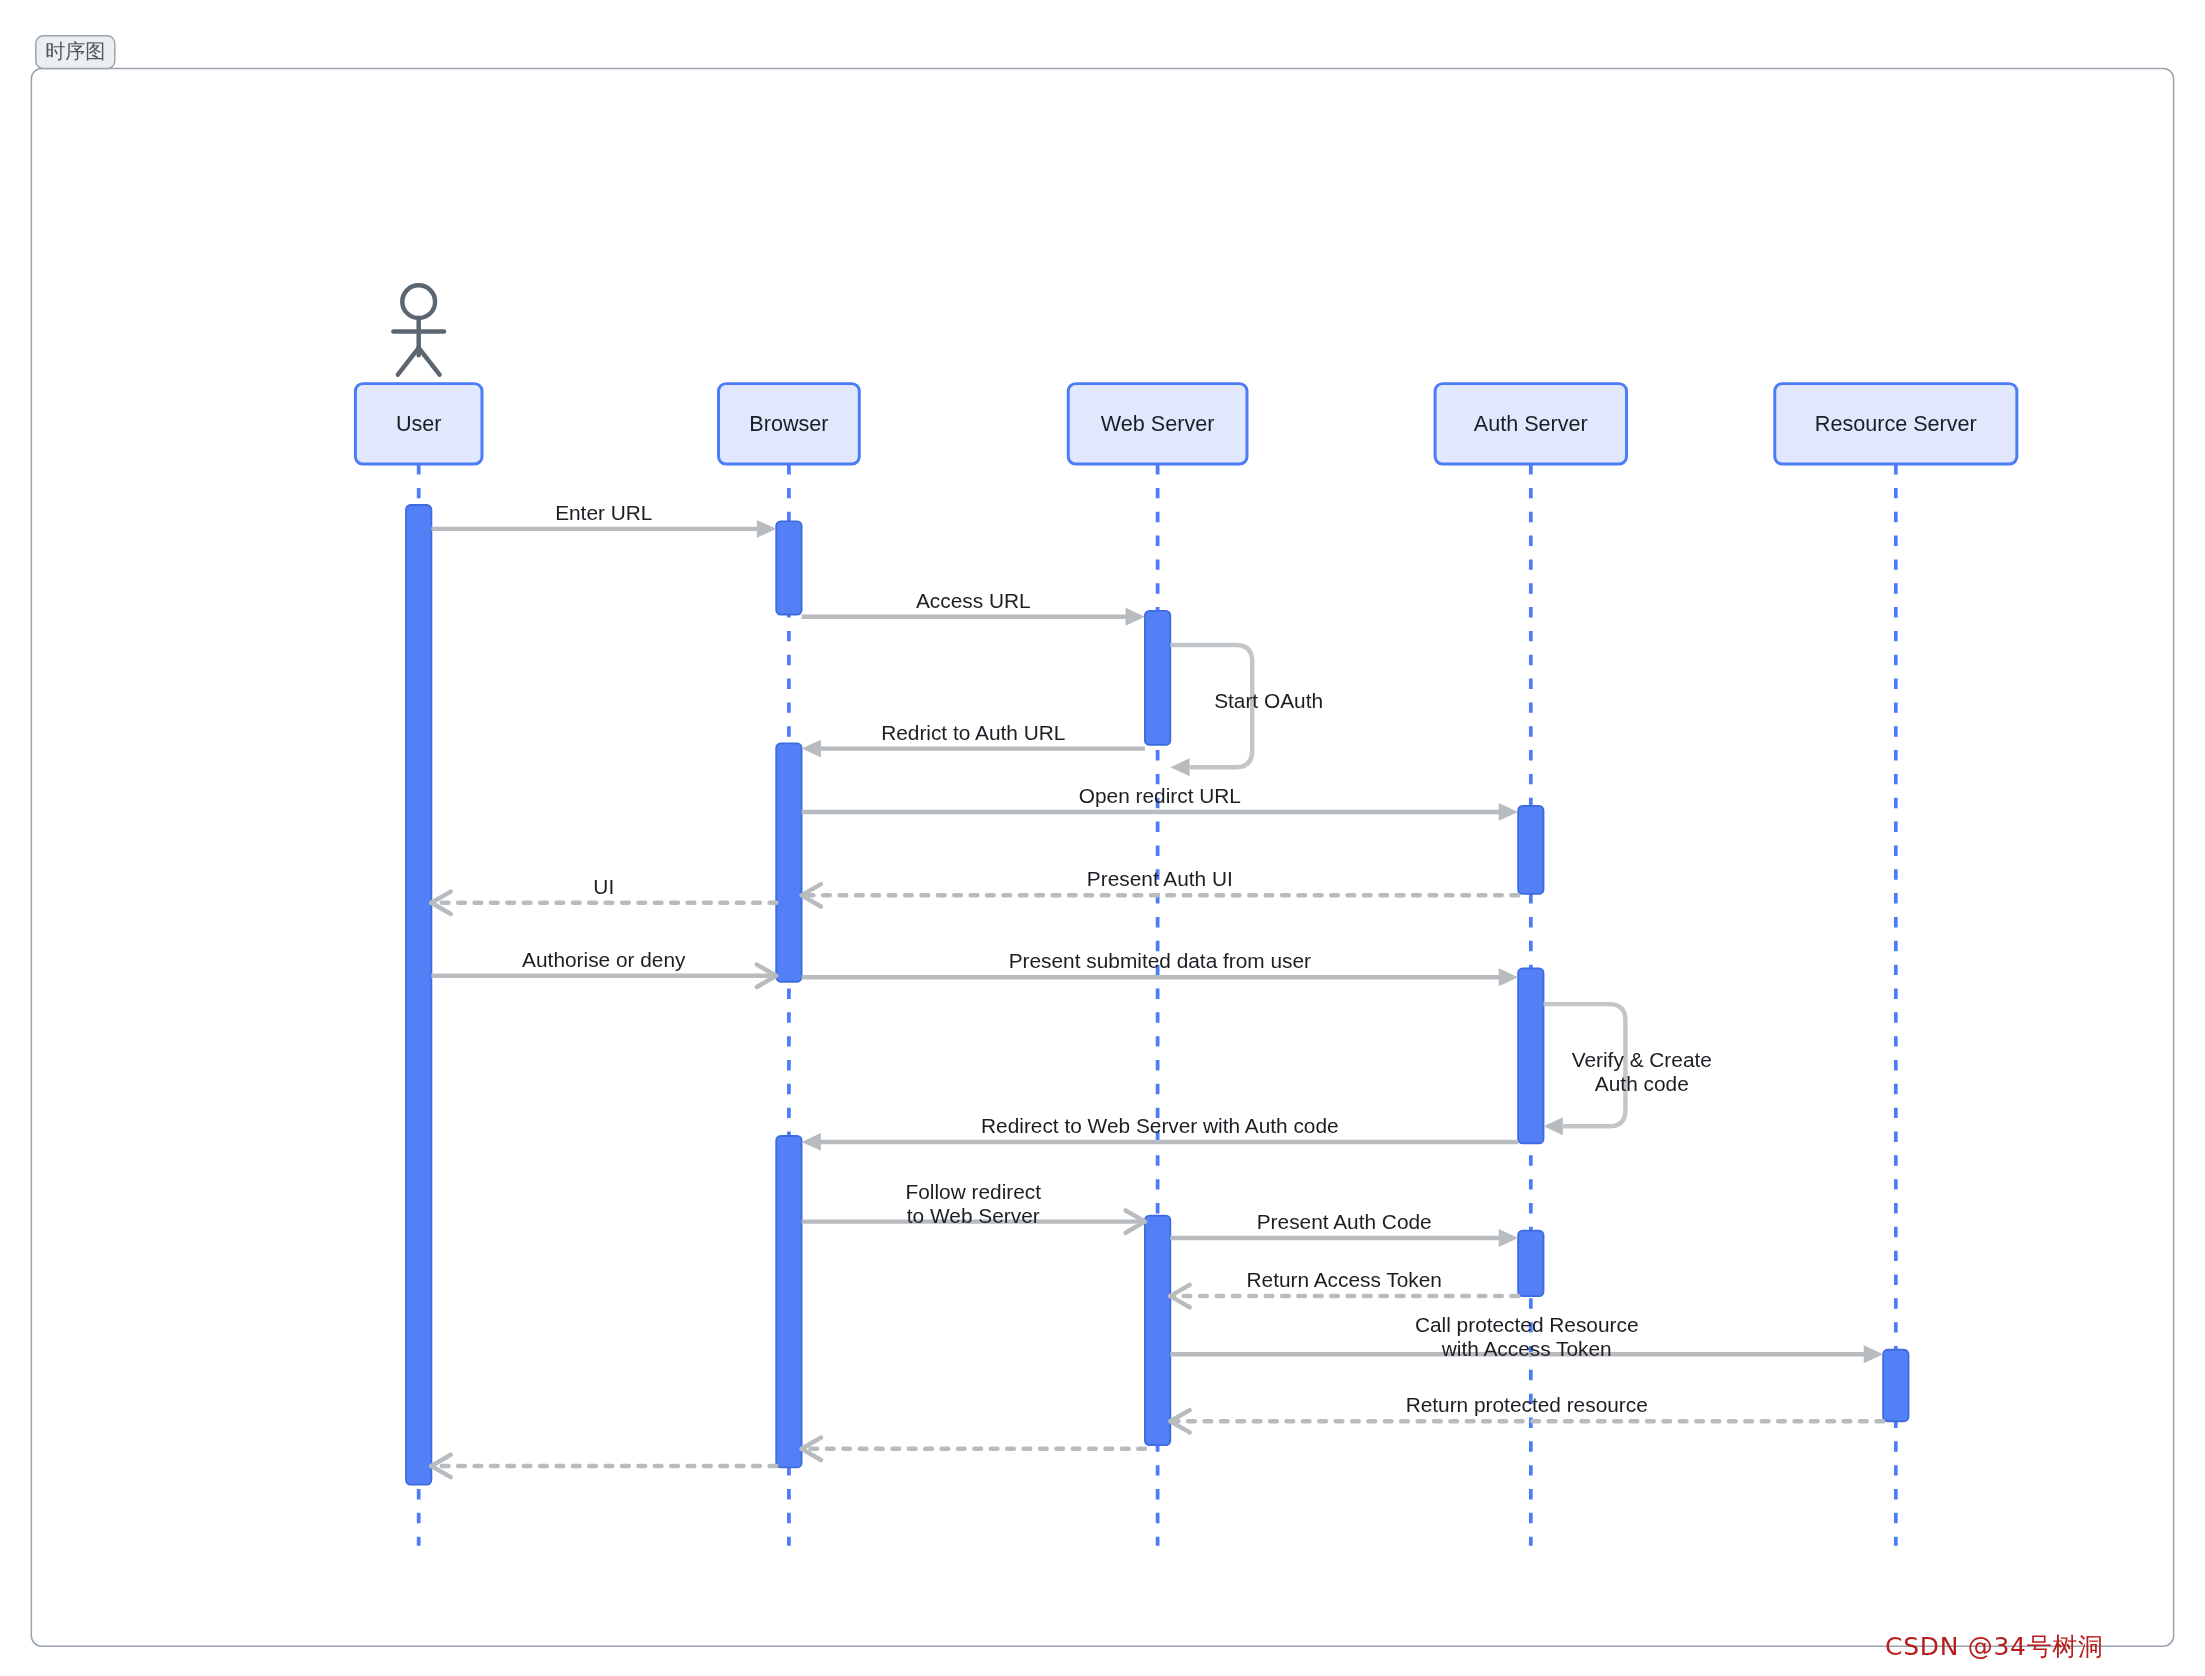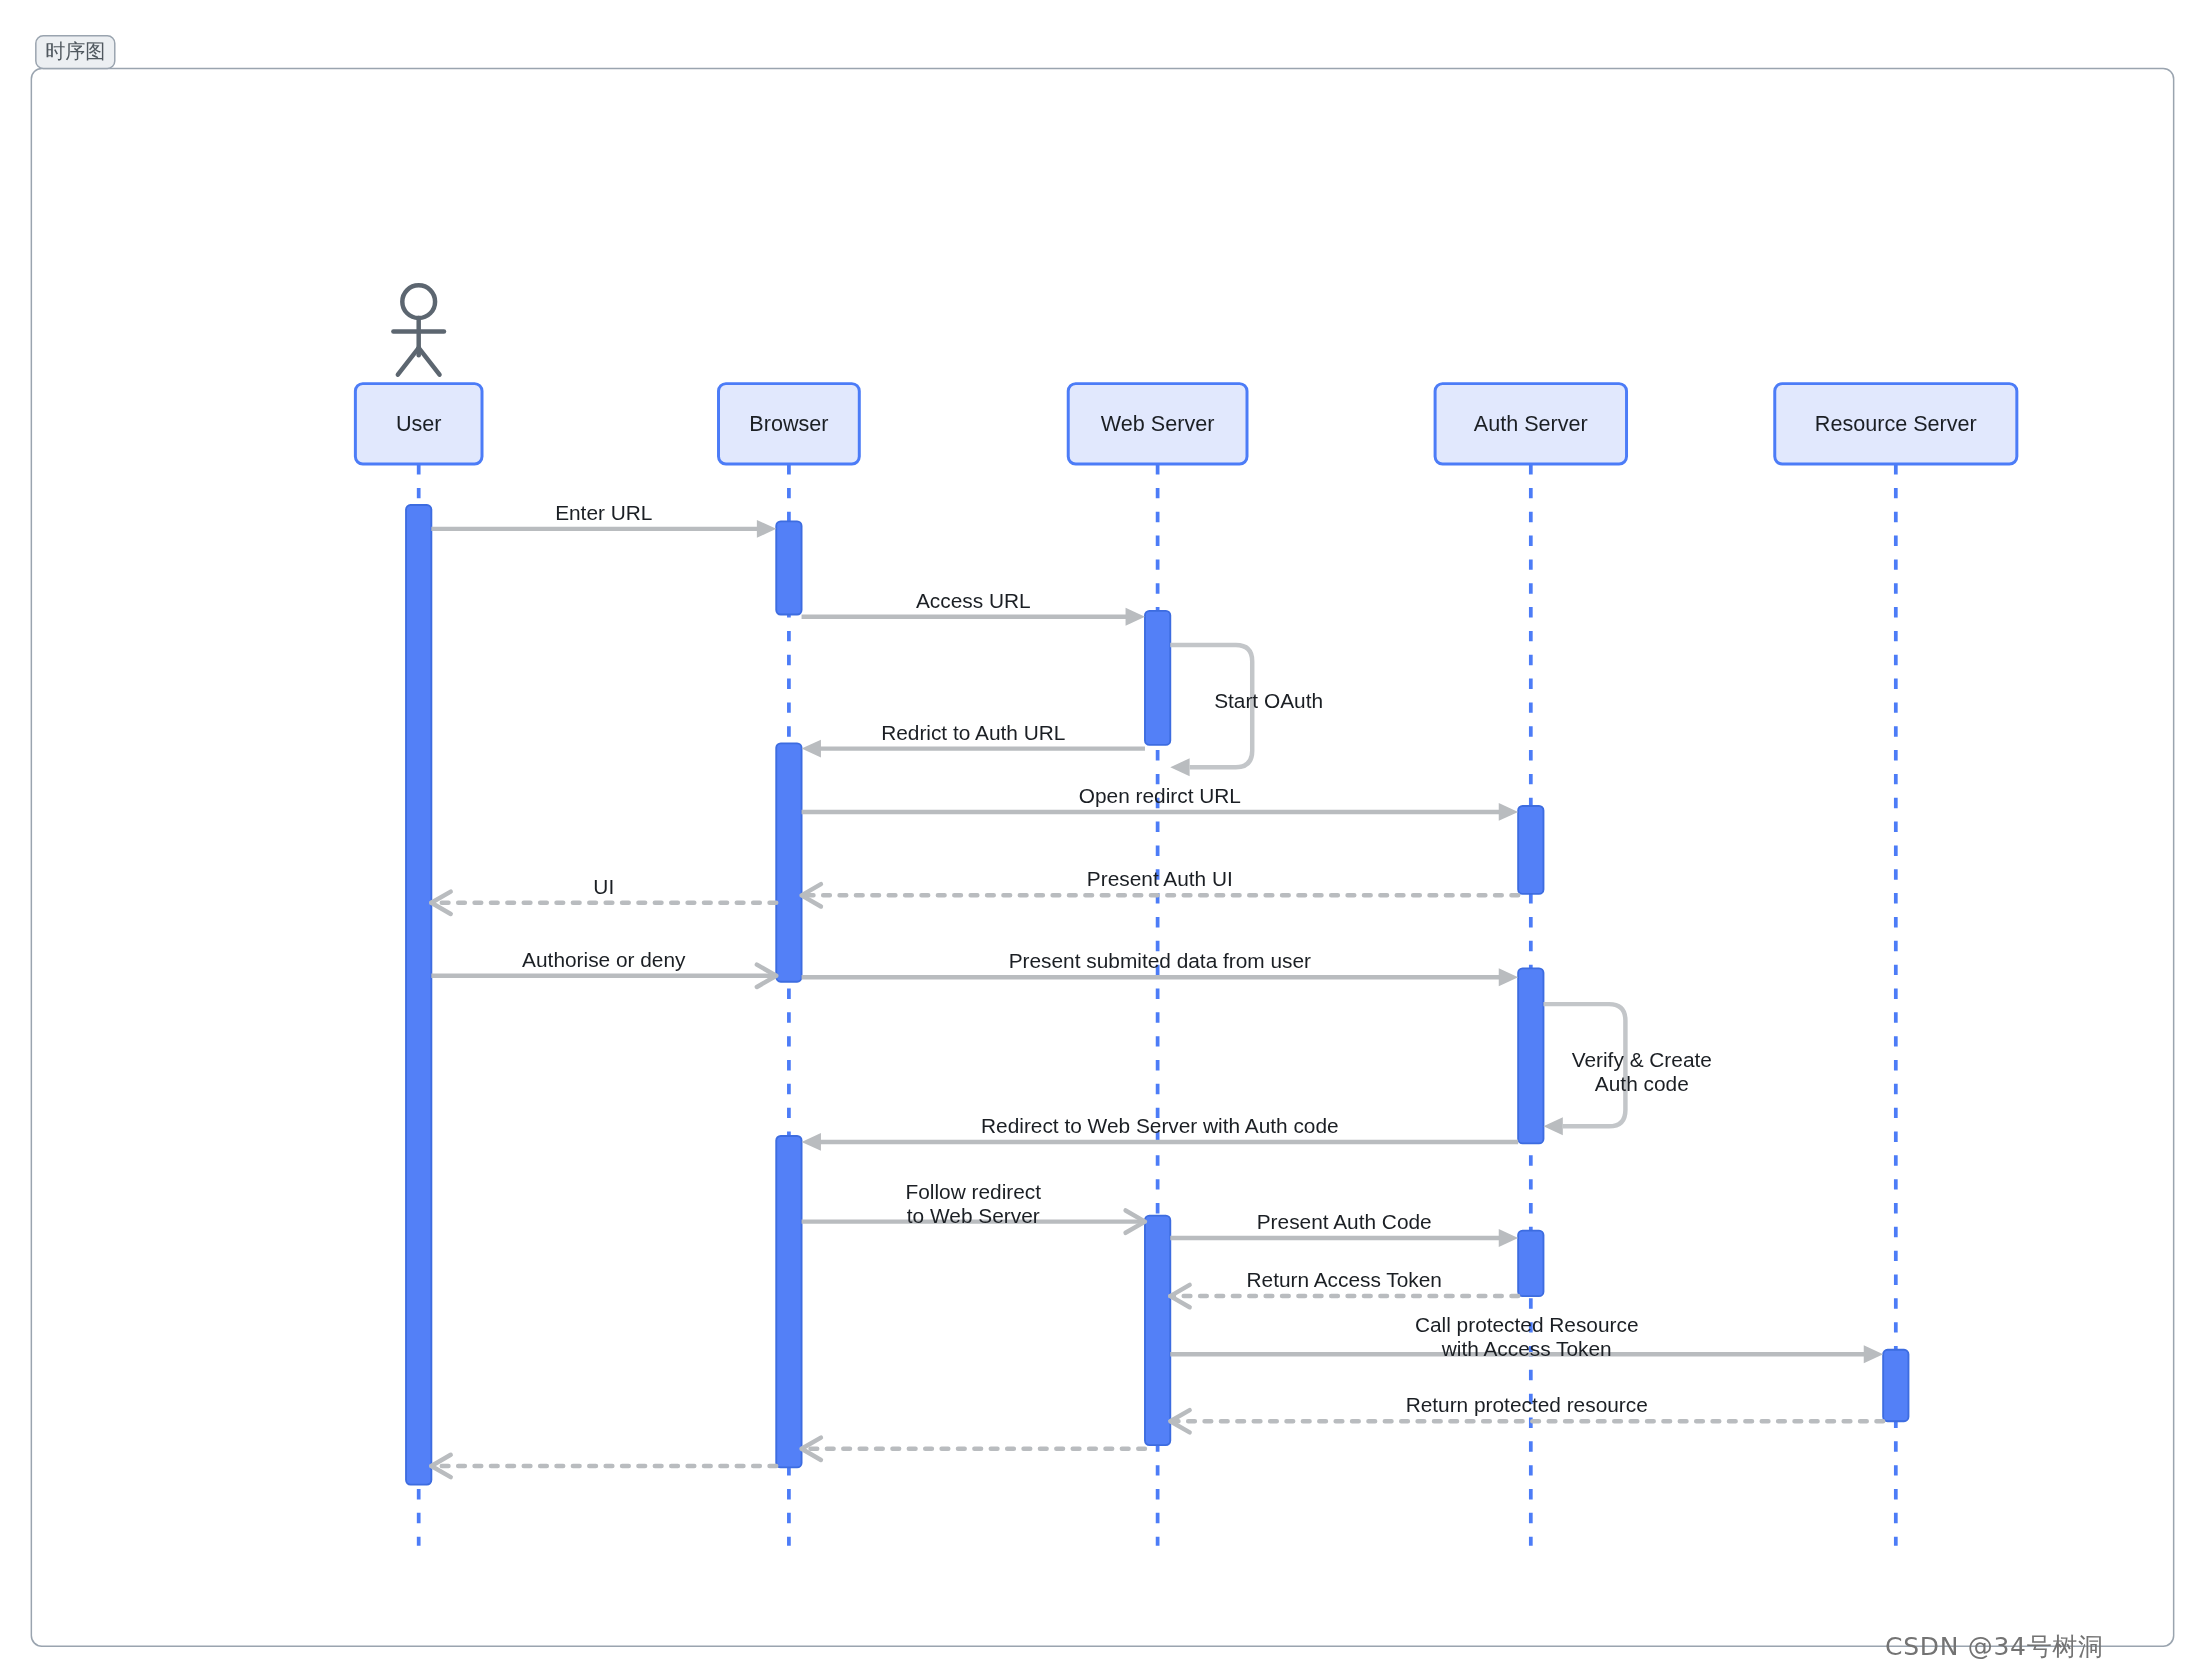--- a/index.html
+++ b/index.html
@@ -27,21 +27,21 @@
   .msg-line.dotted{stroke-dasharray:9 13;stroke-linecap:round;}
   .msg-head-solid{fill:#b9bcbf;}
   .msg-head-open{stroke:#b9bcbf;stroke-width:6;fill:none;stroke-linecap:round;stroke-linejoin:round;}
   .msg-label{font-size:28px;fill:#1b1f24;text-anchor:middle;}
   .self-loop{stroke:#c3c6c9;stroke-width:6;fill:none;stroke-linejoin:round;}
 
   .actor-stroke{stroke:#5c6670;stroke-width:6;fill:none;stroke-linecap:round;}
 
   .watermark{
     position:absolute;left:1885px;top:1630px;
-    font-size:25px;color:#737373;white-space:nowrap;
+    font-size:25px;color:#b91c1c;white-space:nowrap;
     font-family:"DejaVu Sans",sans-serif;
     letter-spacing:0.7px;
   }
 </style>
 </head>
 <body>
 
 <div id="diagram-root">
 
   <svg class="canvas" viewBox="0 0 2960 2250" xmlns="http://www.w3.org/2000/svg">

